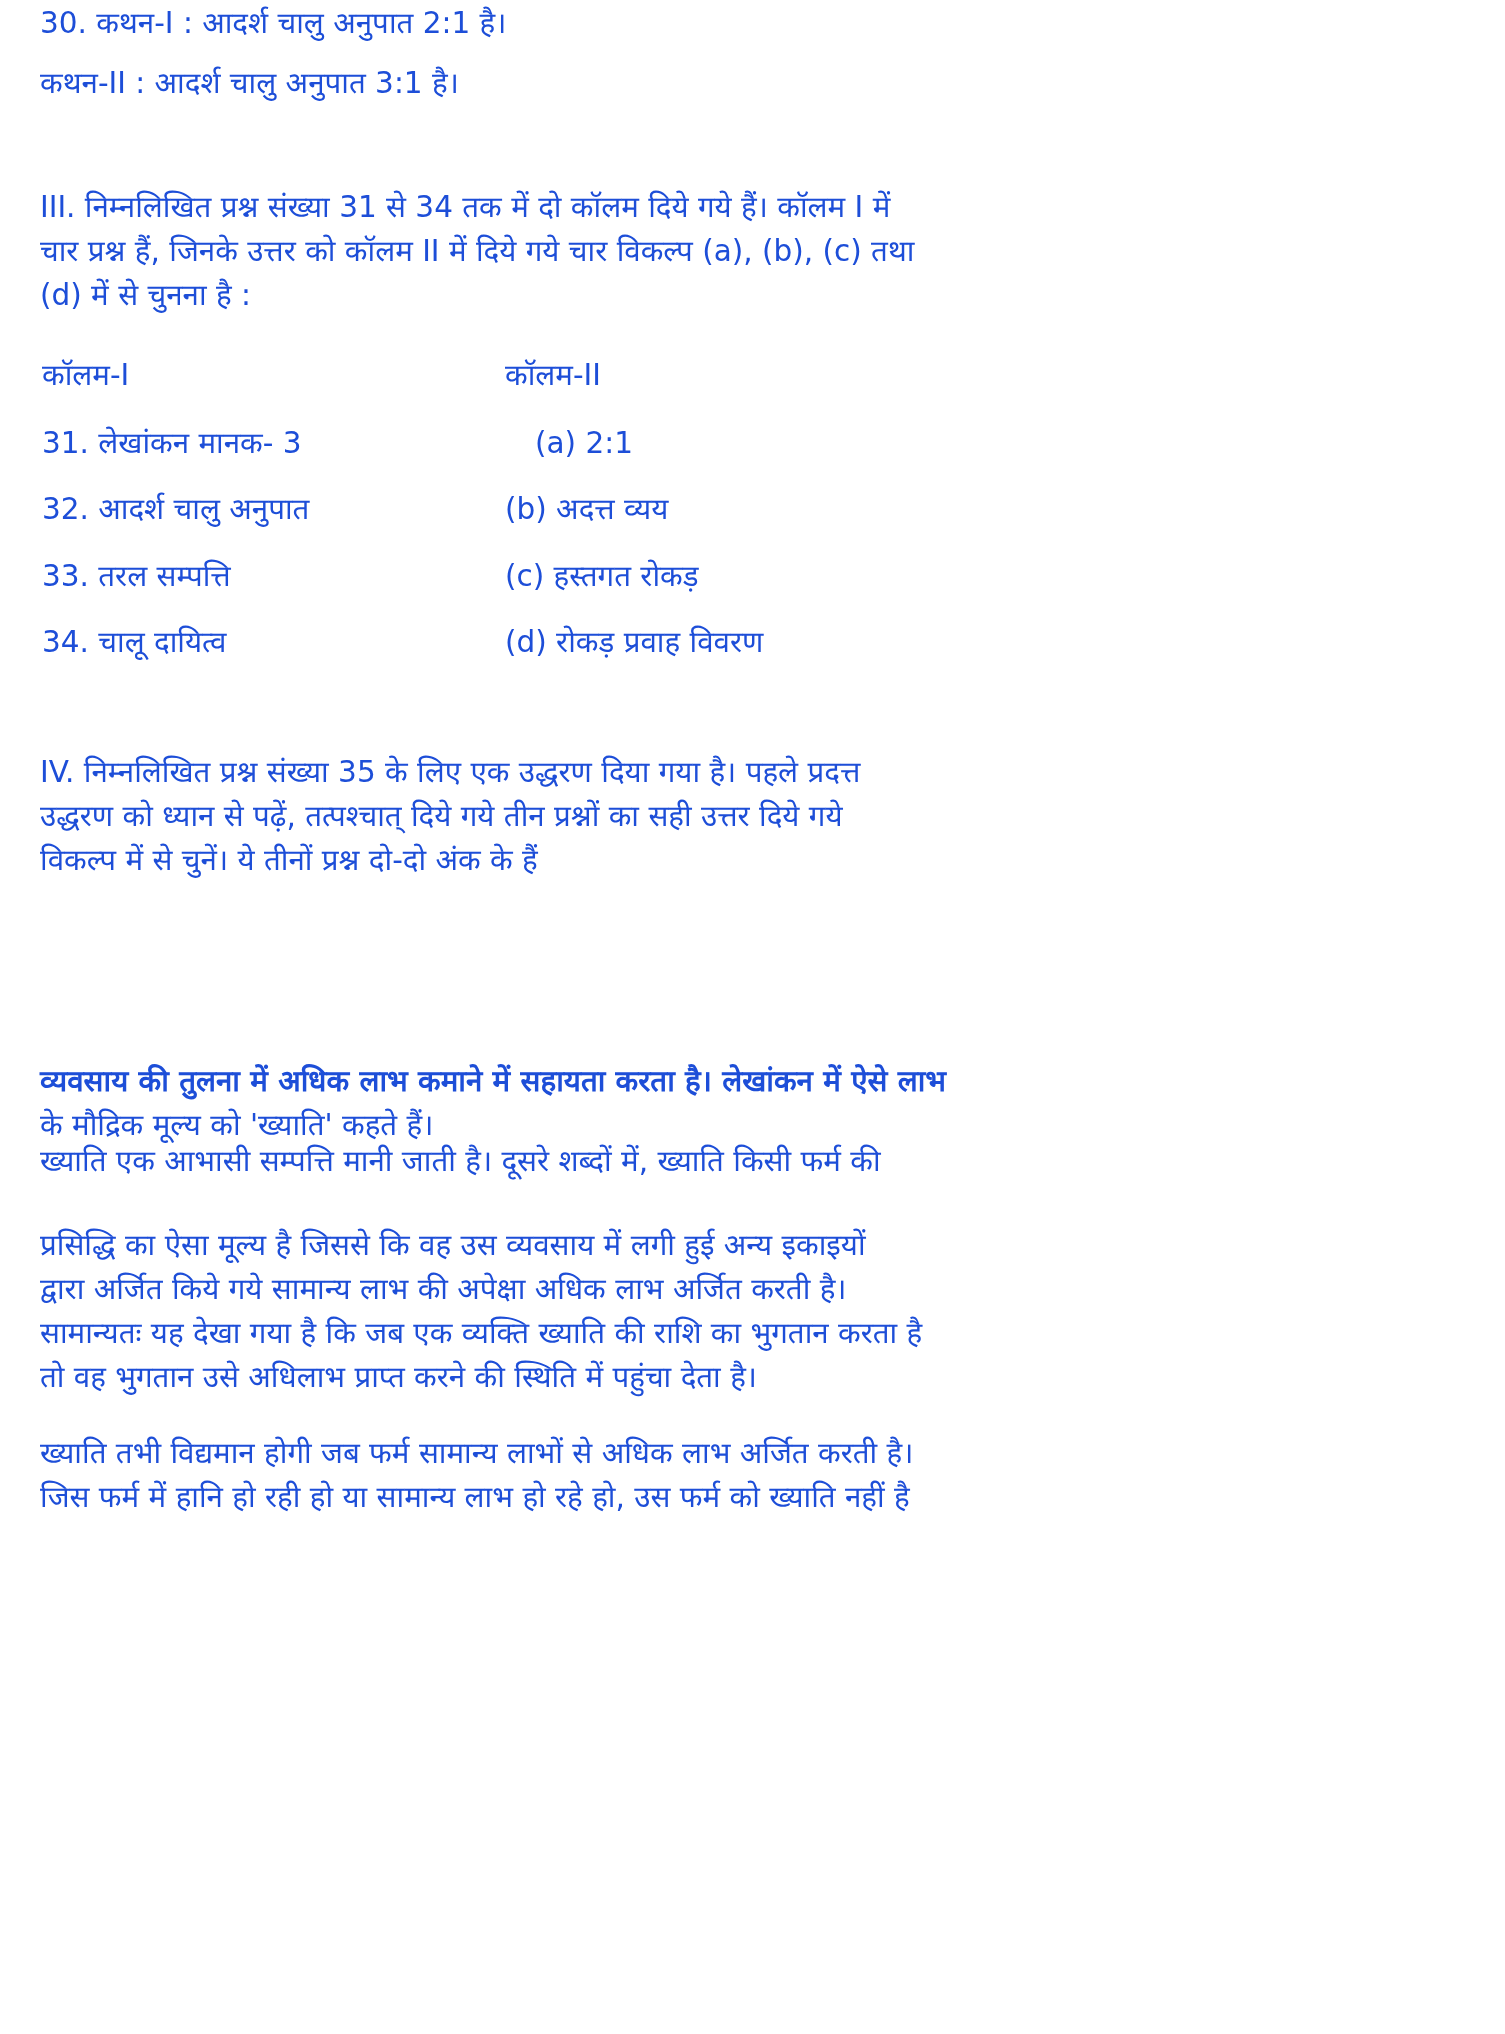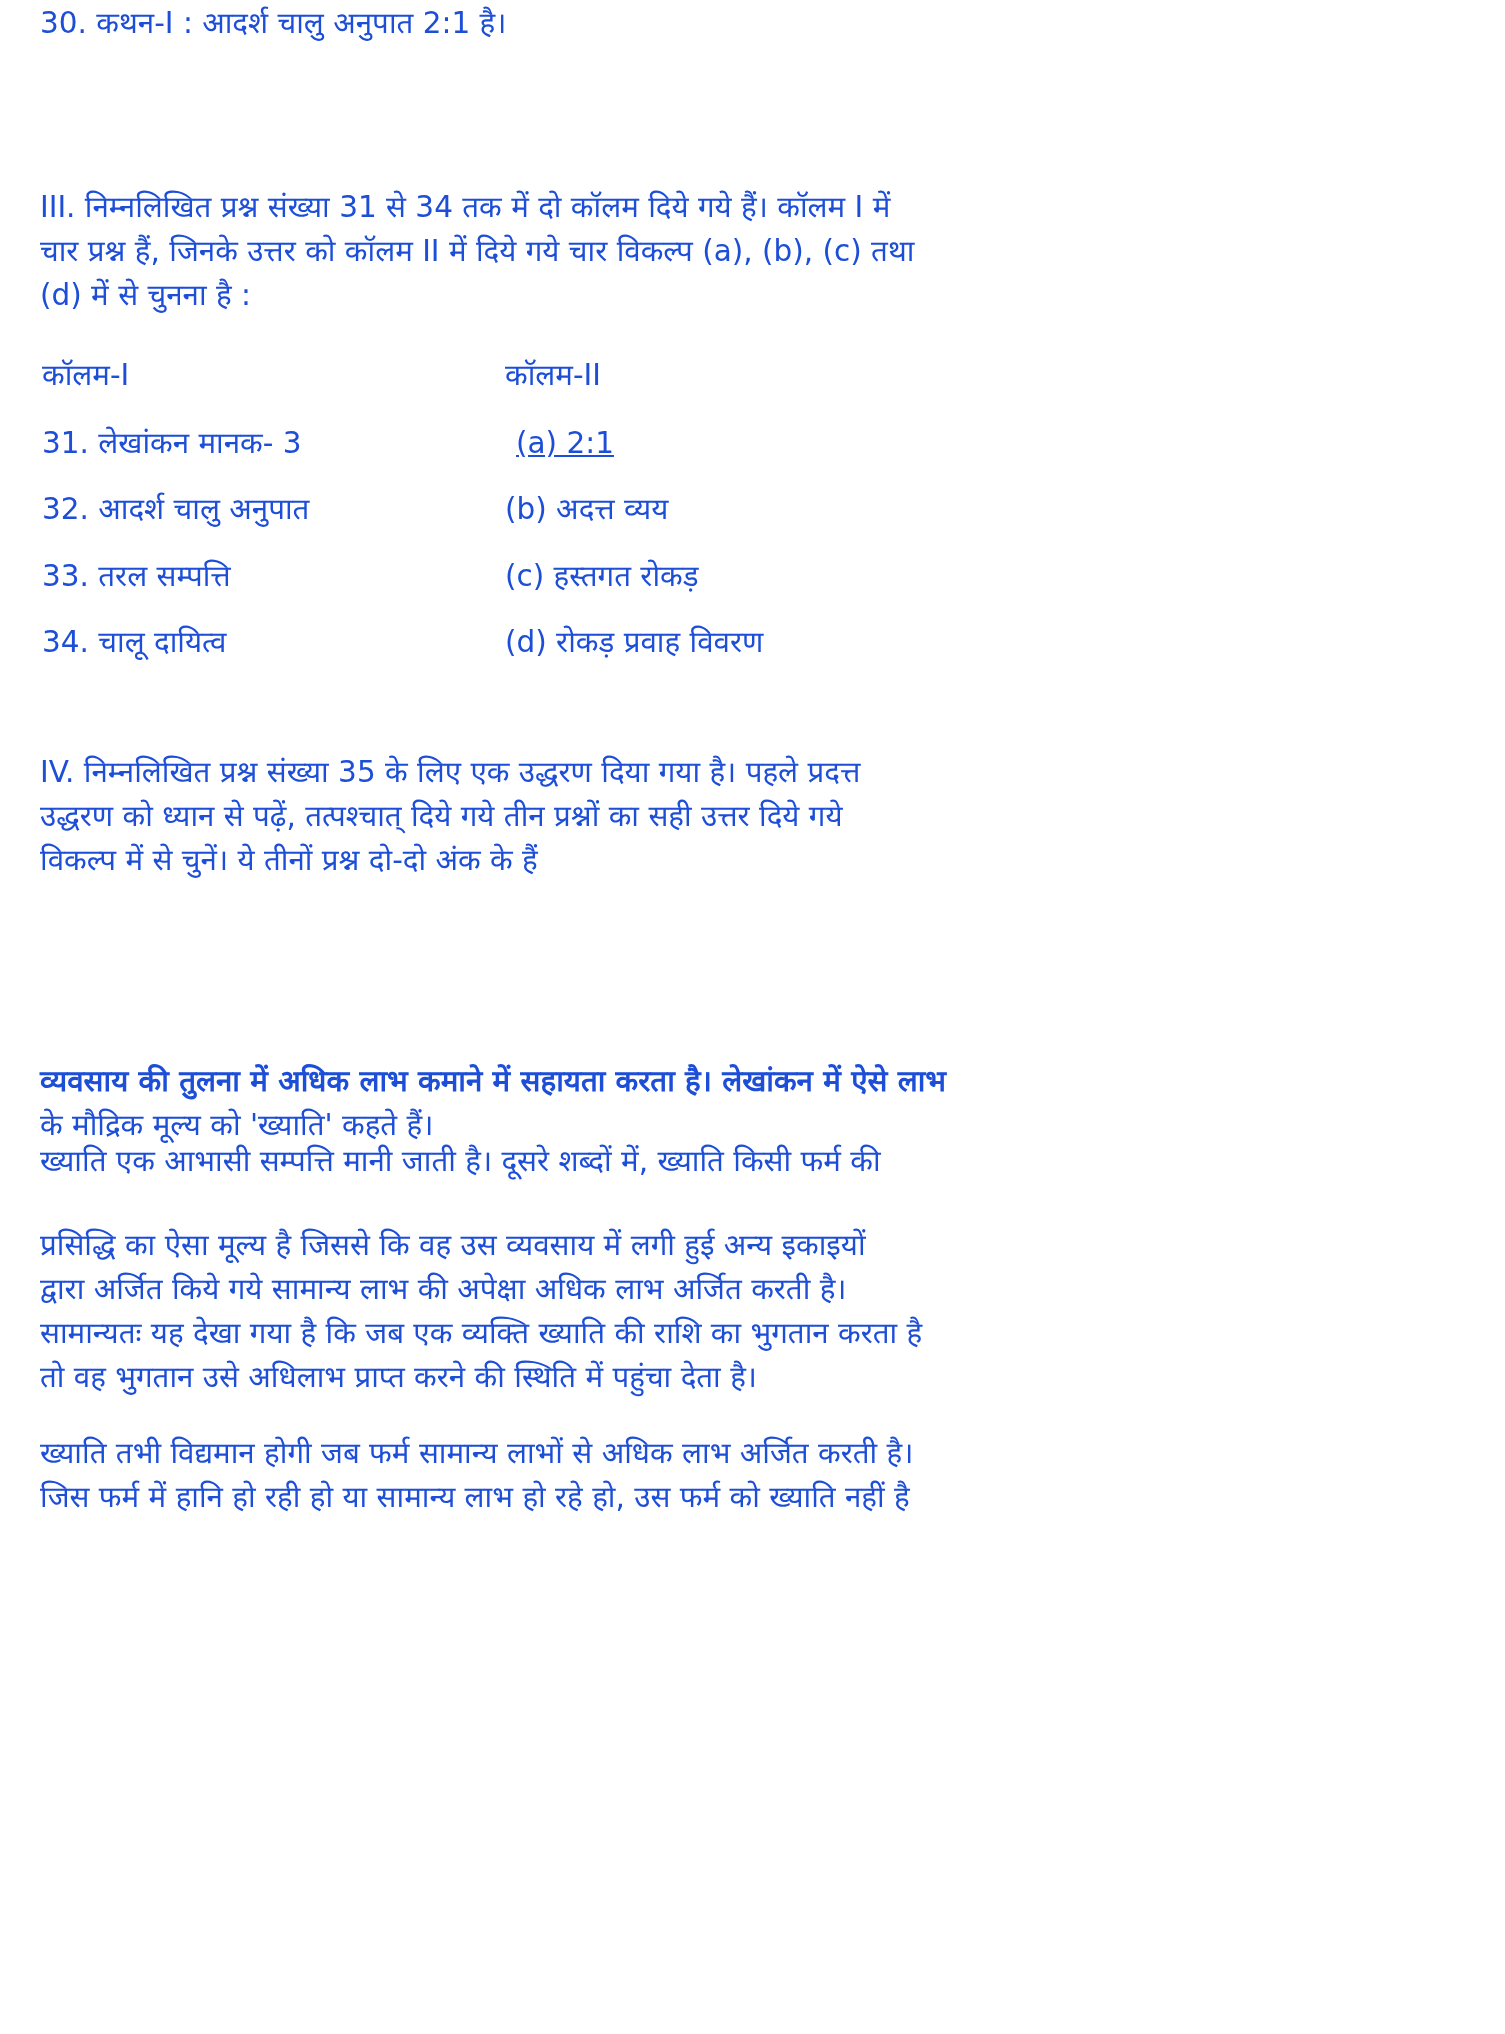--- a/index.html
+++ b/index.html
@@ -41,21 +41,21 @@
   .q-stmt-2   { left: 40px;  top: 68px; }
 
   .sec3-l1    { left: 40px;  top: 192px; }
   .sec3-l2    { left: 40px;  top: 236px; }
   .sec3-l3    { left: 40px;  top: 280px; }
 
   .colhead-1  { left: 42px;  top: 360px; }
   .colhead-2  { left: 505px; top: 360px; }
 
   .row31-a    { left: 42px;  top: 428px; }
-  .row31-b    { left: 516px; top: 428px; text-decoration: underline; }
+  .row31-b    { left: 535px; top: 428px; }
   .row32-a    { left: 42px;  top: 494px; }
   .row32-b    { left: 505px; top: 494px; }
   .row33-a    { left: 42px;  top: 561px; }
   .row33-b    { left: 505px; top: 561px; }
   .row34-a    { left: 42px;  top: 627px; }
   .row34-b    { left: 505px; top: 627px; }
 
   .sec4-l1    { left: 40px;  top: 757px; }
   .sec4-l2    { left: 40px;  top: 801px; }
   .sec4-l3    { left: 40px;  top: 845px; }
@@ -73,20 +73,21 @@
 
   .p37-l1     { left: 40px;  top: 1438px; }
   .p37-l2     { left: 40px;  top: 1482px; }
 </style>
 </head>
 <body>
 
 <div class="page">
 
   <div class="abs q-stmt-1">30. कथन-I : आदर्श चालु अनुपात 2:1 है।</div>
+  <div class="abs q-stmt-2">कथन-II : आदर्श चालु अनुपात 3:1 है।</div>
 
   <div class="abs sec3-l1">III. निम्नलिखित प्रश्न संख्या 31 से 34 तक में दो कॉलम दिये गये हैं। कॉलम I में</div>
   <div class="abs sec3-l2">चार प्रश्न हैं, जिनके उत्तर को कॉलम II में दिये गये चार विकल्प (a), (b), (c) तथा</div>
   <div class="abs sec3-l3">(d) में से चुनना है :</div>
 
   <div class="abs colhead-1">कॉलम-I</div>
   <div class="abs colhead-2">कॉलम-II</div>
 
   <div class="abs row31-a">31. लेखांकन मानक- 3</div>
   <div class="abs row31-b">(a) 2:1</div>

